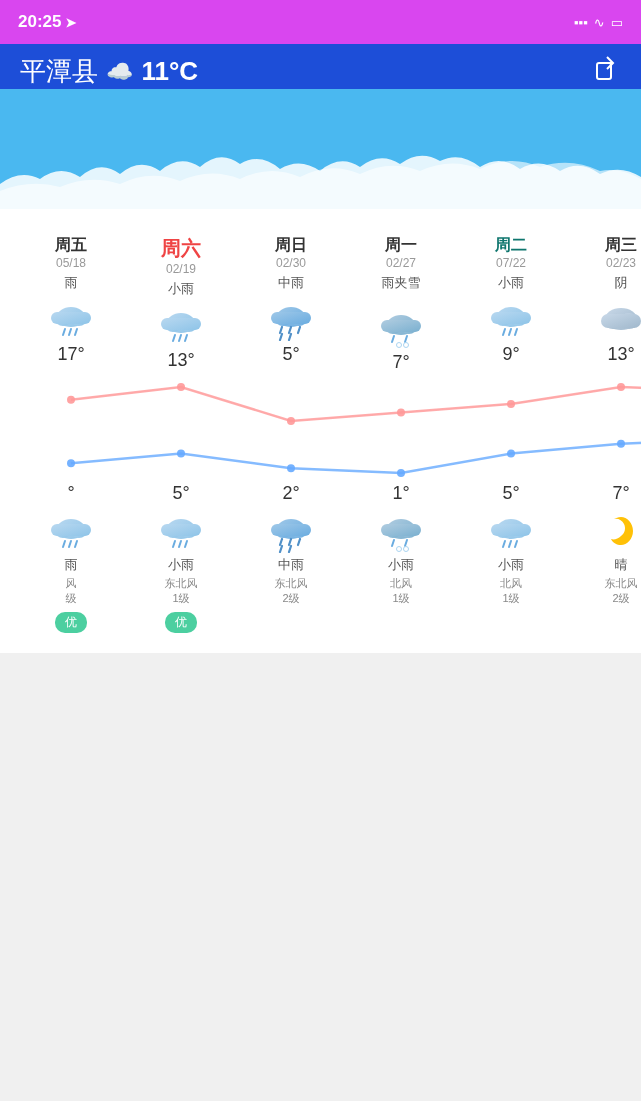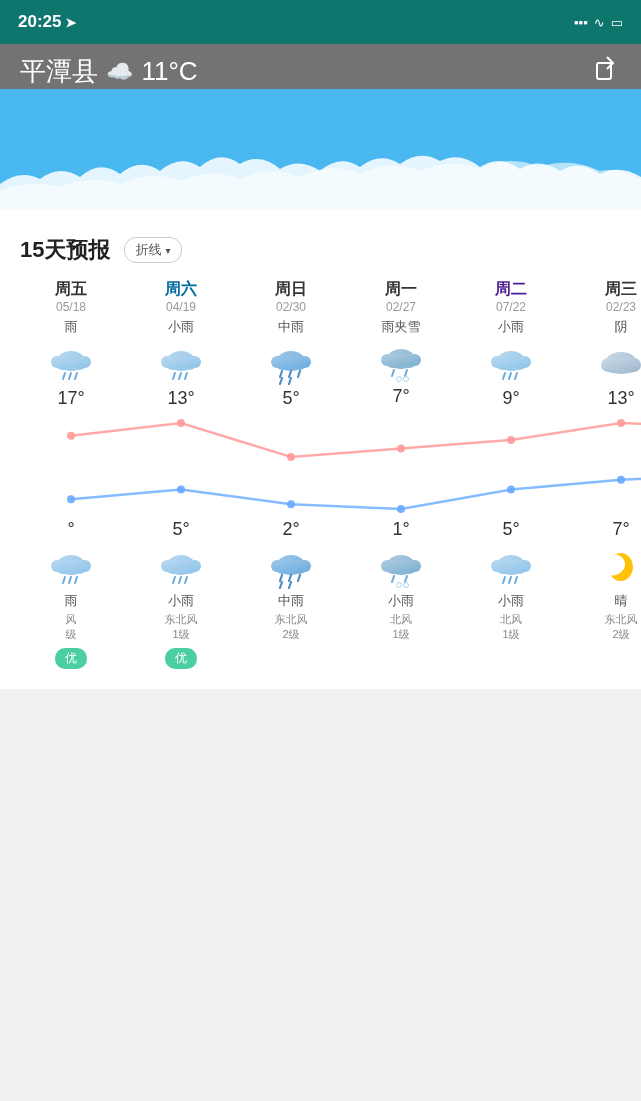--- a/index.html
+++ b/index.html
@@ -7,21 +7,21 @@
     body {
       width: 641px;
       min-height: 1101px;
       font-family: -apple-system, 'PingFang SC', 'Helvetica Neue', sans-serif;
       background: #f0f0f0;
       overflow-x: hidden;
     }
 
     
     .status-bar {
-      background: #0f766e;
+      background: #d946ef;
       height: 44px;
       display: flex;
       align-items: center;
       justify-content: space-between;
       padding: 0 18px;
     }
     .status-time {
       color: white;
       font-size: 17px;
       font-weight: 600;
@@ -34,21 +34,21 @@
       align-items: center;
       gap: 6px;
     }
     .status-icons span {
       color: white;
       font-size: 13px;
     }
 
     
     .weather-header {
-      background: #737373;
+      background: #1d4ed8;
       padding: 10px 20px 0 20px;
       display: flex;
       align-items: center;
       justify-content: space-between;
       position: relative;
     }
     .location-info {
       display: flex;
       align-items: center;
       gap: 8px;
@@ -57,21 +57,21 @@
       color: white;
       font-size: 26px;
       font-weight: 500;
     }
     .cloud-icon-small {
       font-size: 22px;
     }
     .temp-main {
       color: white;
       font-size: 26px;
-      font-weight: 400;
+      font-weight: 700;
     }
     .share-icon {
       color: white;
       font-size: 24px;
       cursor: pointer;
     }
 
     
     .sky-area {
       background: #4ab8f0;
@@ -185,27 +185,20 @@
       <path d="M0,60 L0,35 Q20,20 40,30 Q60,15 80,28 Q100,10 120,25 Q140,8 160,22 Q180,5 200,18 Q220,0 240,15 Q260,3 280,20 Q300,8 320,22 Q340,5 360,18 Q380,2 400,15 Q420,0 440,12 Q460,2 480,18 Q500,5 520,20 Q540,8 560,22 Q580,10 600,25 Q620,15 641,28 L641,60 Z" fill="white" opacity="0.85"></path>
       <path d="M0,60 L0,42 Q30,30 60,38 Q90,25 120,35 Q150,20 180,32 Q210,18 240,30 Q270,15 300,28 Q330,12 360,25 Q390,10 420,22 Q450,8 480,20 Q510,5 540,18 Q570,8 600,22 Q620,18 641,30 L641,60 Z" fill="white" opacity="0.6"></path>
     </svg>
   </div>
 </div>
 
 <div class="white-divider"></div>
 
 <div class="forecast-section">
 
-  <div class="forecast-header">
-    <span class="forecast-title">15天预报</span>
-    <div class="chart-toggle">
-      <span>折线</span>
-      <span style="font-size:10px;">▾</span>
-    </div>
-  </div>
 
   <div class="forecast-scroll">
     <div id="forecast-table" class="forecast-table">
         <div style="width:786px; padding: 0 8px;">
           <div style="display:flex;">
             <div style="width:110px; text-align:center;">
     <div style="font-size:16px;font-weight:600;color:#333;">周五</div>
     <div style="font-size:12px;color:#999;margin-bottom:4px;">05/18</div>
     <div style="font-size:13px;color:#555;margin-bottom:2px;text-align:center;min-height:18px;">雨</div>
     <div style="height:50px;display:flex;align-items:center;justify-content:center;">
@@ -221,22 +214,22 @@
         <ellipse cx="30" cy="22" rx="8" ry="7" fill="url(#cloudG)"></ellipse>
         <rect x="2" y="15" width="40" height="12" rx="6" fill="url(#cloudG)"></rect>
         <line x1="16" y1="32" x2="14" y2="38" stroke="#6aace0" stroke-width="2" stroke-linecap="round"></line>
         <line x1="22" y1="32" x2="20" y2="38" stroke="#6aace0" stroke-width="2" stroke-linecap="round"></line>
         <line x1="28" y1="32" x2="26" y2="38" stroke="#6aace0" stroke-width="2" stroke-linecap="round"></line>
       </svg>
               </div>
     <div style="font-size:18px;font-weight:500;color:#333;margin-bottom:2px;text-align:center;">17°</div>
   </div>
             <div style="width:110px; text-align:center;">
-    <div style="font-size:16px;font-weight:600;color:#0369a1;">周六</div>
-    <div style="font-size:12px;color:#999;margin-bottom:4px;">04/19</div>
+    <div style="font-size:20px;font-weight:600;color:#ef4444;">周六</div>
+    <div style="font-size:12px;color:#999;margin-bottom:4px;">02/19</div>
     <div style="font-size:13px;color:#555;margin-bottom:2px;text-align:center;min-height:18px;">小雨</div>
     <div style="height:50px;display:flex;align-items:center;justify-content:center;">
                 <svg width="44" height="44" viewBox="0 0 44 44" xmlns="http://www.w3.org/2000/svg">
         <defs>
                     <linearGradient id="cloudG" x1="0%" y1="0%" x2="100%" y2="100%">
                       <stop offset="0%" style="stop-color:#b8d8f0"></stop>
                       <stop offset="100%" style="stop-color:#8ec4e8"></stop>
                     </linearGradient>
                   </defs>
         <ellipse cx="22" cy="20" rx="14" ry="10" fill="url(#cloudG)"></ellipse>
@@ -271,21 +264,21 @@
         <line x1="22" y1="30" x2="20" y2="36" stroke="#5090c8" stroke-width="2.2" stroke-linecap="round"></line>
         <line x1="22" y1="37" x2="20" y2="43" stroke="#5090c8" stroke-width="2.2" stroke-linecap="round"></line>
         <line x1="31" y1="30" x2="29" y2="36" stroke="#5090c8" stroke-width="2.2" stroke-linecap="round"></line>
       </svg>
               </div>
     <div style="font-size:18px;font-weight:500;color:#333;margin-bottom:2px;text-align:center;">5°</div>
   </div>
             <div style="width:110px; text-align:center;">
     <div style="font-size:16px;font-weight:600;color:#333;">周一</div>
     <div style="font-size:12px;color:#999;margin-bottom:4px;">02/27</div>
-    <div style="font-size:13px;color:#555;margin-bottom:0;text-align:center;min-height:18px;">雨夹雪</div>
+    <div style="font-size:13px;color:#555;margin-bottom:10px;text-align:center;min-height:18px;">雨夹雪</div>
     <div style="height:50px;display:flex;align-items:center;justify-content:center;">
                 <svg width="44" height="44" viewBox="0 0 44 44" xmlns="http://www.w3.org/2000/svg">
         <defs>
                     <linearGradient id="cloudG3" x1="0%" y1="0%" x2="100%" y2="100%">
                       <stop offset="0%" style="stop-color:#b0cce0"></stop>
                       <stop offset="100%" style="stop-color:#7ab0d0"></stop>
                     </linearGradient>
                   </defs>
         <ellipse cx="22" cy="20" rx="14" ry="10" fill="url(#cloudG3)"></ellipse>
         <ellipse cx="14" cy="22" rx="8" ry="7" fill="url(#cloudG3)"></ellipse>
@@ -293,21 +286,21 @@
         <rect x="2" y="15" width="40" height="12" rx="6" fill="url(#cloudG3)"></rect>
         <line x1="15" y1="31" x2="13" y2="37" stroke="#6aace0" stroke-width="2" stroke-linecap="round"></line>
         <line x1="28" y1="31" x2="26" y2="37" stroke="#6aace0" stroke-width="2" stroke-linecap="round"></line>
         <circle cx="20" cy="40" r="2.5" fill="white" stroke="#aad4f0" stroke-width="1"></circle>
         <circle cx="27" cy="40" r="2.5" fill="white" stroke="#aad4f0" stroke-width="1"></circle>
       </svg>
               </div>
     <div style="font-size:18px;font-weight:500;color:#333;margin-bottom:2px;text-align:center;">7°</div>
   </div>
             <div style="width:110px; text-align:center;">
-    <div style="font-size:16px;font-weight:600;color:#4c1d95;">周二</div>
+    <div style="font-size:16px;font-weight:600;color:#0f766e;">周二</div>
     <div style="font-size:12px;color:#999;margin-bottom:4px;">07/22</div>
     <div style="font-size:13px;color:#555;margin-bottom:2px;text-align:center;min-height:18px;">小雨</div>
     <div style="height:50px;display:flex;align-items:center;justify-content:center;">
                 <svg width="44" height="44" viewBox="0 0 44 44" xmlns="http://www.w3.org/2000/svg">
         <defs>
                     <linearGradient id="cloudG" x1="0%" y1="0%" x2="100%" y2="100%">
                       <stop offset="0%" style="stop-color:#b8d8f0"></stop>
                       <stop offset="100%" style="stop-color:#8ec4e8"></stop>
                     </linearGradient>
                   </defs>

